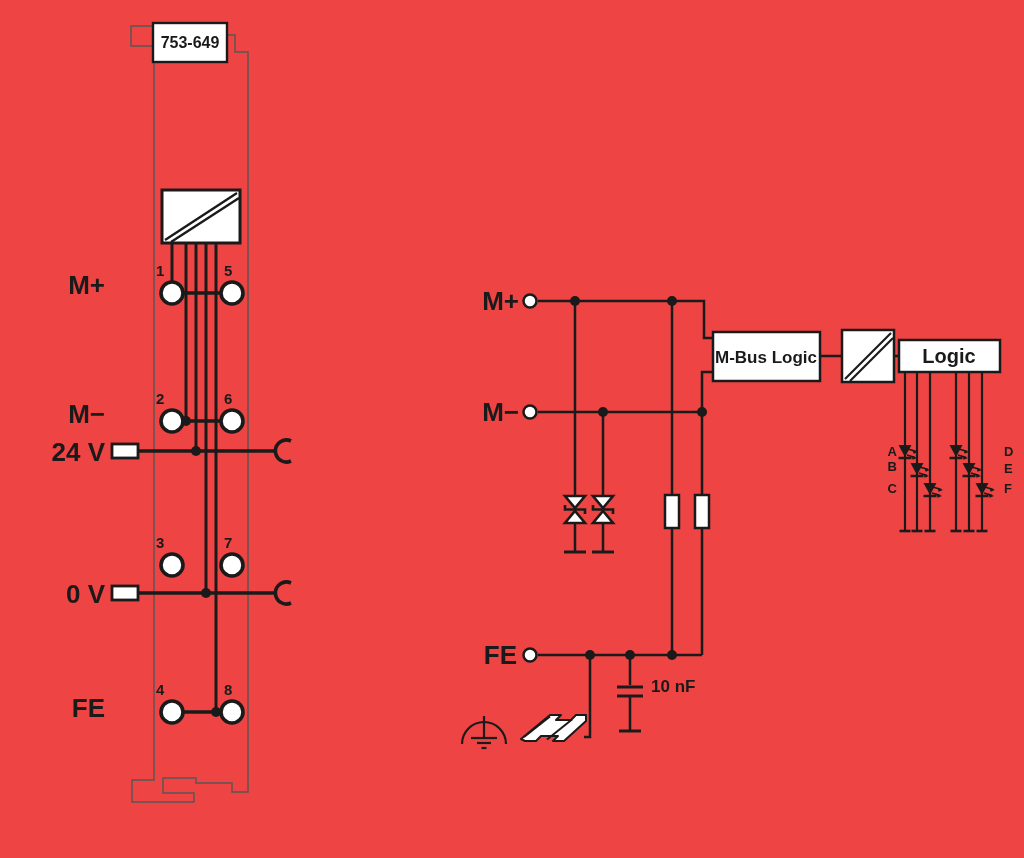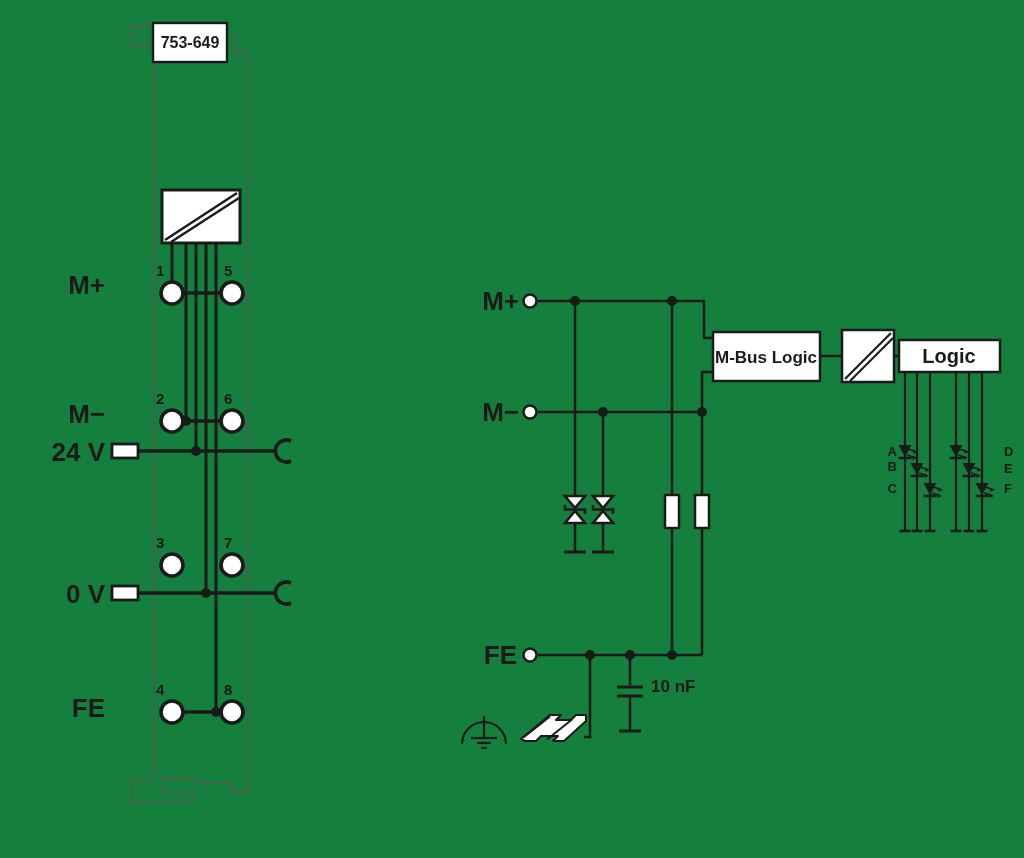--- a/index.html
+++ b/index.html
@@ -1,16 +1,16 @@
 <!DOCTYPE html>
 <html><head>
 <meta charset="utf-8">
 <style>
   html,body{margin:0;padding:0;background:#ffffff;}
-  .stage{position:relative;width:1024px;height:858px;background:#15803d;overflow:hidden;}
+  .stage{position:relative;width:1024px;height:858px;background:#ef4444;overflow:hidden;}
   svg{display:block;}
   text{font-family:"Liberation Sans", sans-serif;fill:#1a1a1a;}
   .lbl-big{font-size:26px;font-weight:700;}
   .lbl-med{font-size:17px;font-weight:700;}
   .lbl-logic{font-size:20px;font-weight:700;}
   .lbl-num{font-size:15px;font-weight:700;}
   .lbl-led{font-size:13px;font-weight:700;}
   .lbl-part{font-size:16px;font-weight:700;}
 </style>
 </head>

